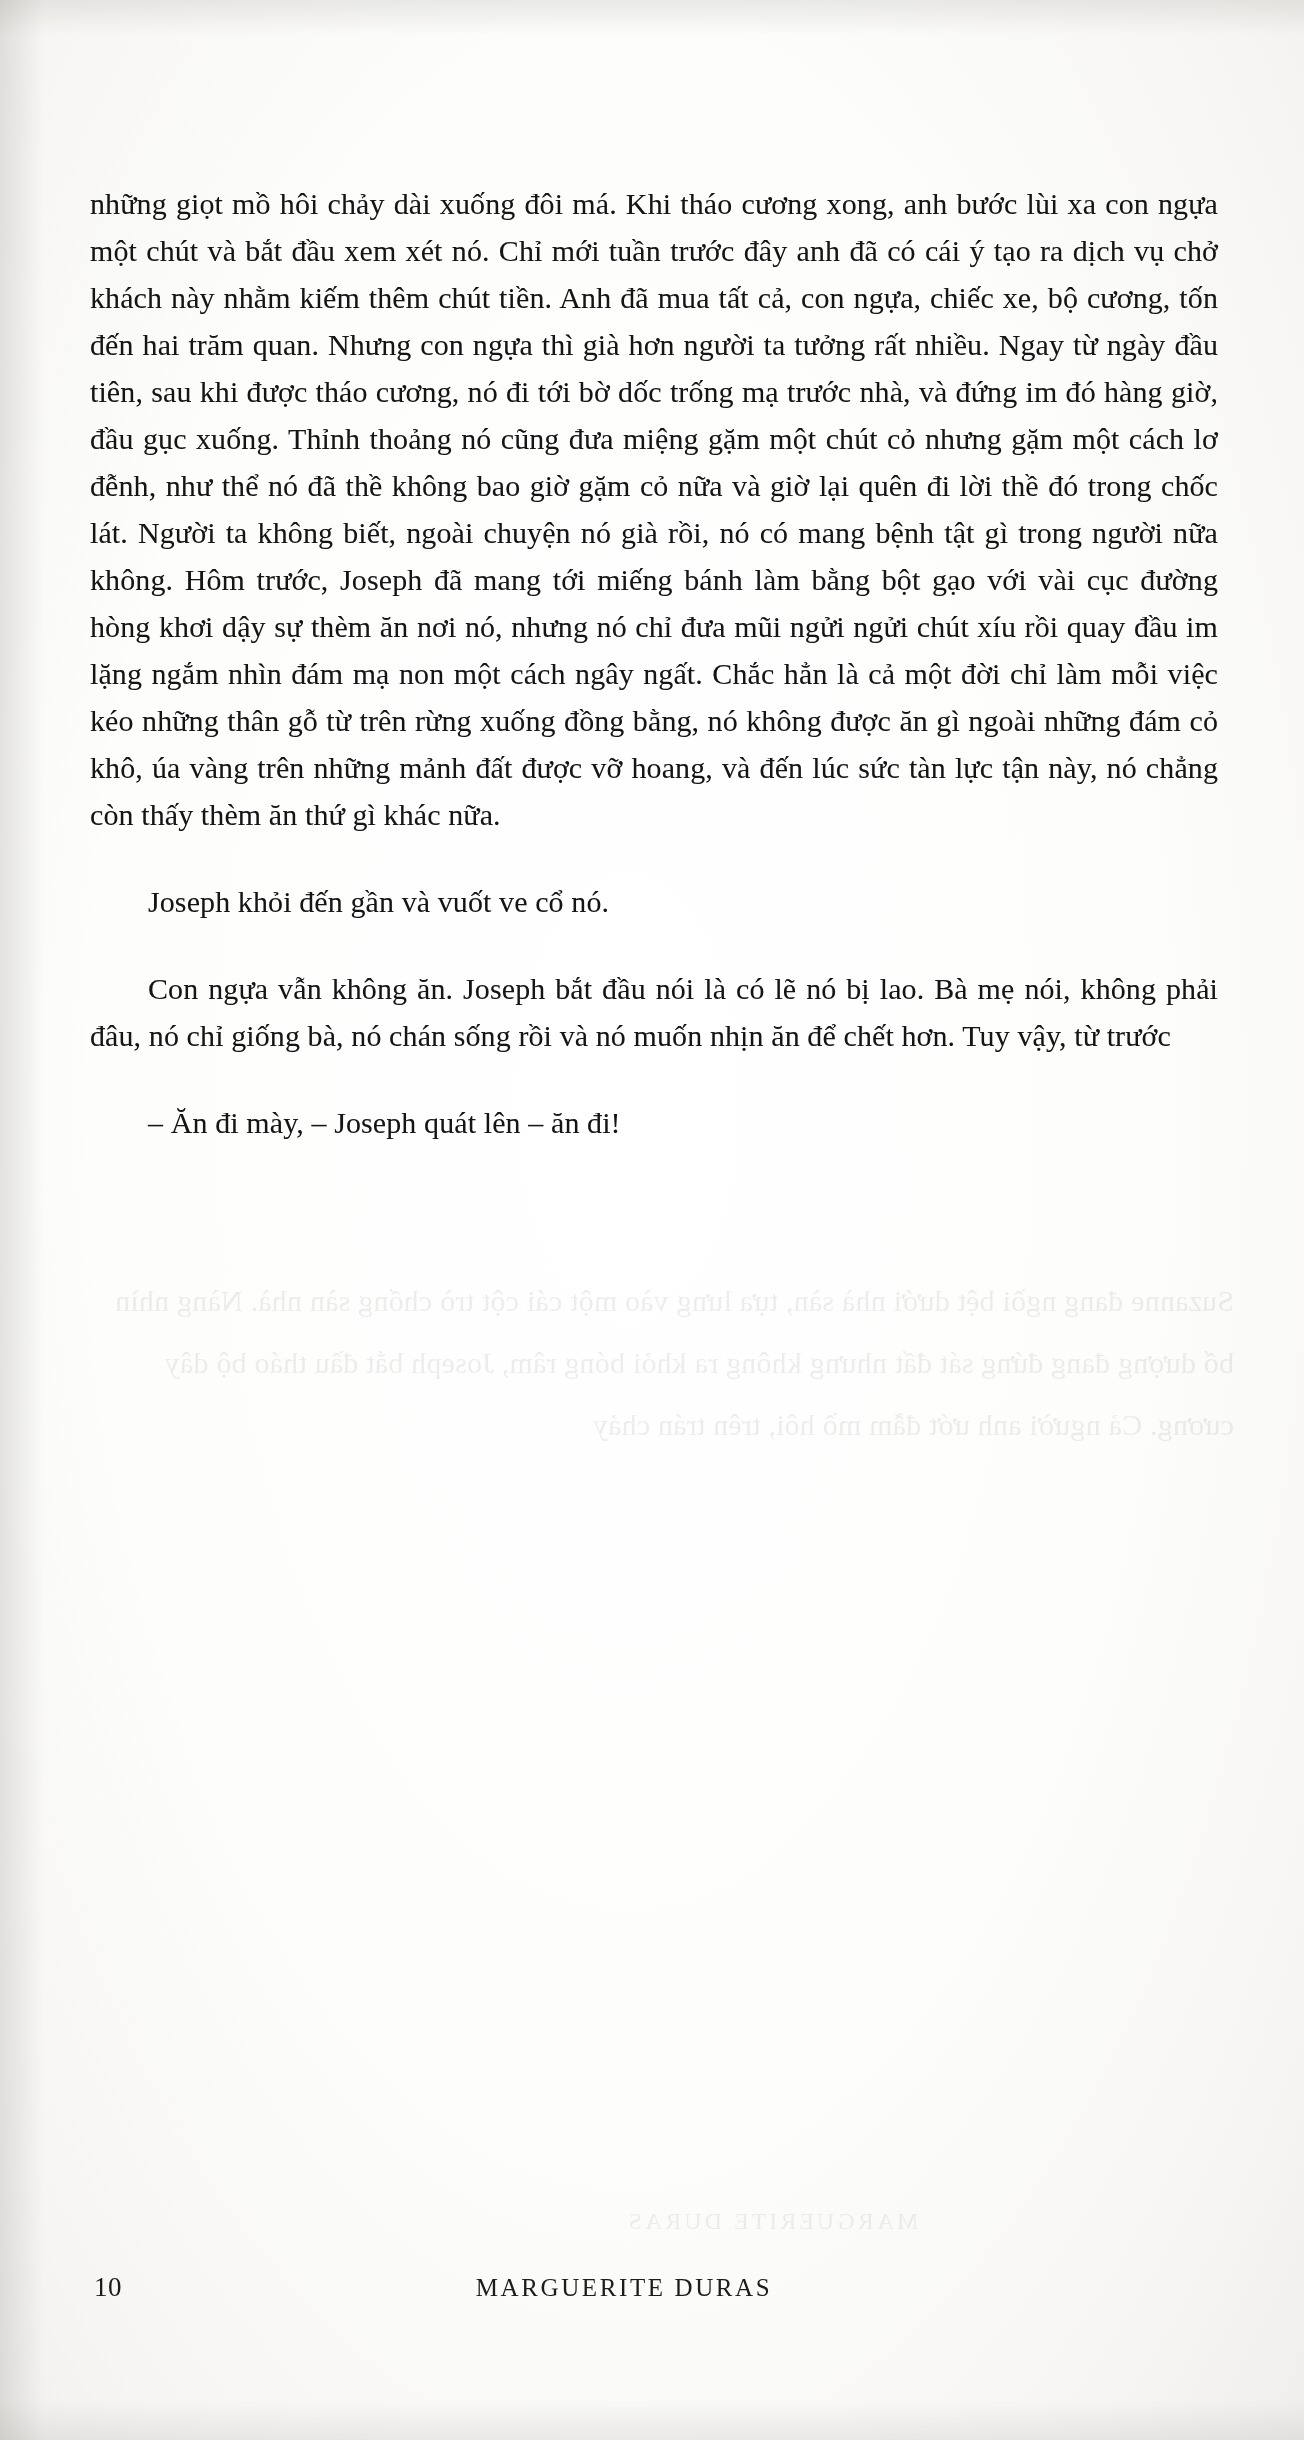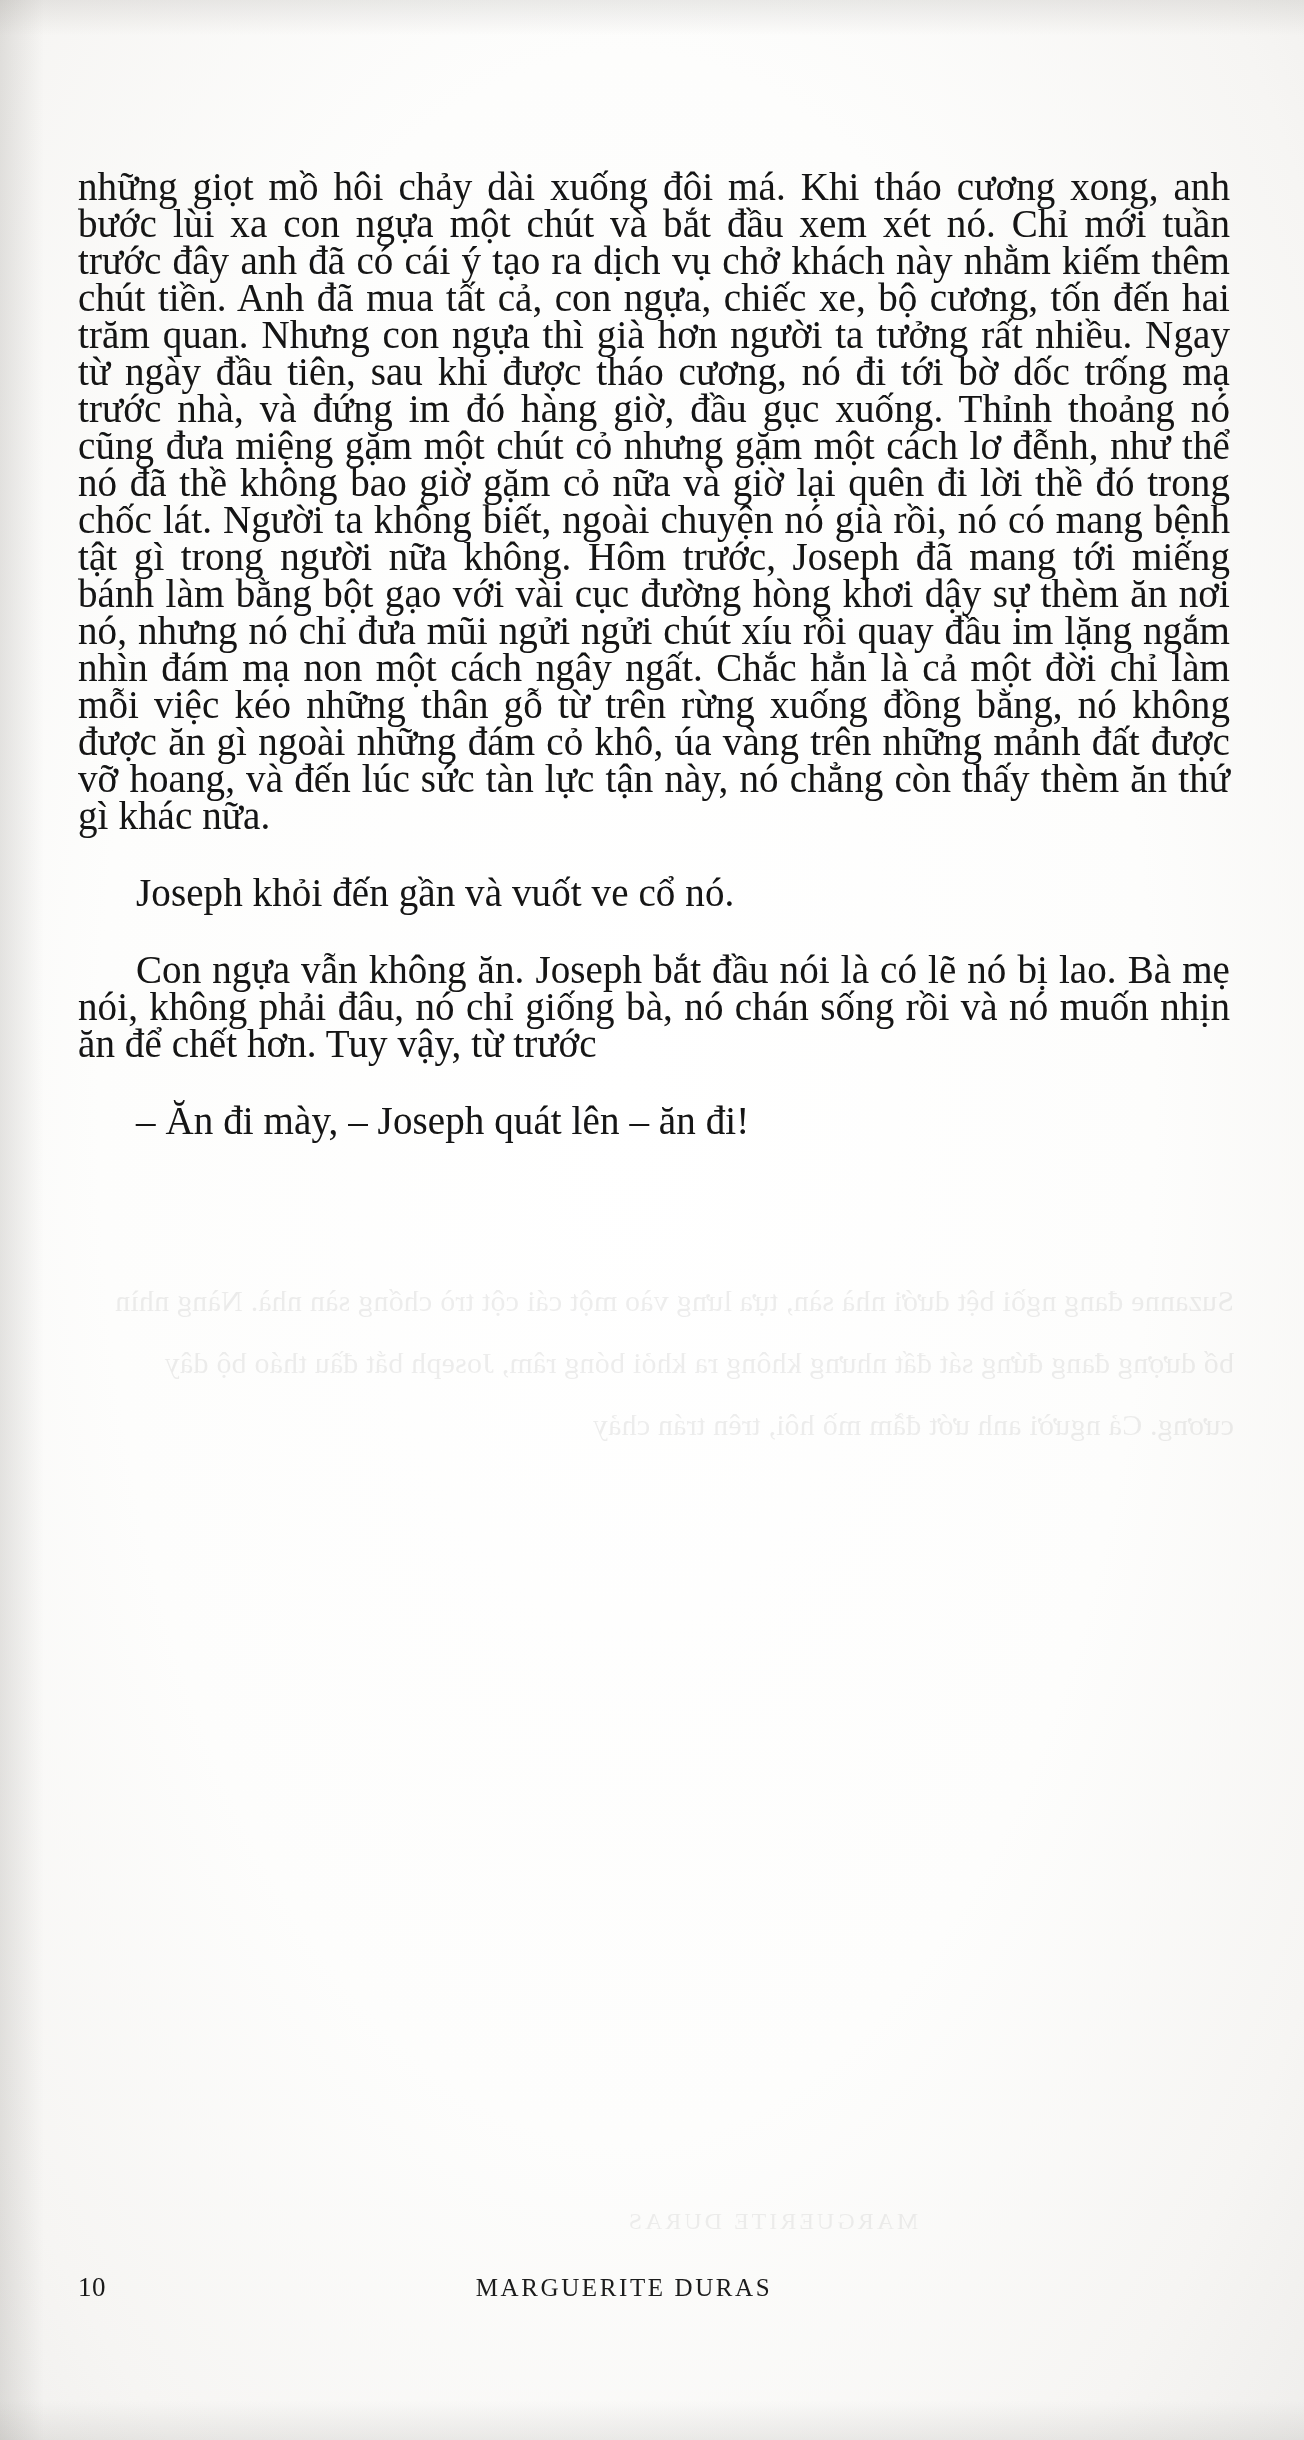--- a/index.html
+++ b/index.html
@@ -43,23 +43,23 @@
   }
 
   .content {
     position: absolute;
     left: 78px;
     top: 168px;
     width: 1152px;
   }
 
   .para {
-    margin: 0;
-    font-size: 39px;
-    line-height: 37px;
+    margin: 12px;
+    font-size: 30px;
+    line-height: 47px;
     text-align: justify;
     text-justify: inter-word;
     letter-spacing: 0.1px;
     color: #151515;
   }
   .para.body-first {
     text-indent: 0;
   }
   .para.indented {
     text-indent: 58px;
@@ -75,21 +75,21 @@
 
   .footer {
     position: absolute;
     left: 78px;
     right: 74px;
     top: 2272px;
     height: 40px;
   }
   .folio {
     position: absolute;
-    left: 0;
+    left: 16px;
     top: 0;
     font-size: 27px;
     letter-spacing: 0.5px;
     color: #1a1a1a;
   }
   .running-head {
     position: absolute;
     left: 0;
     right: 0;
     top: 2px;

